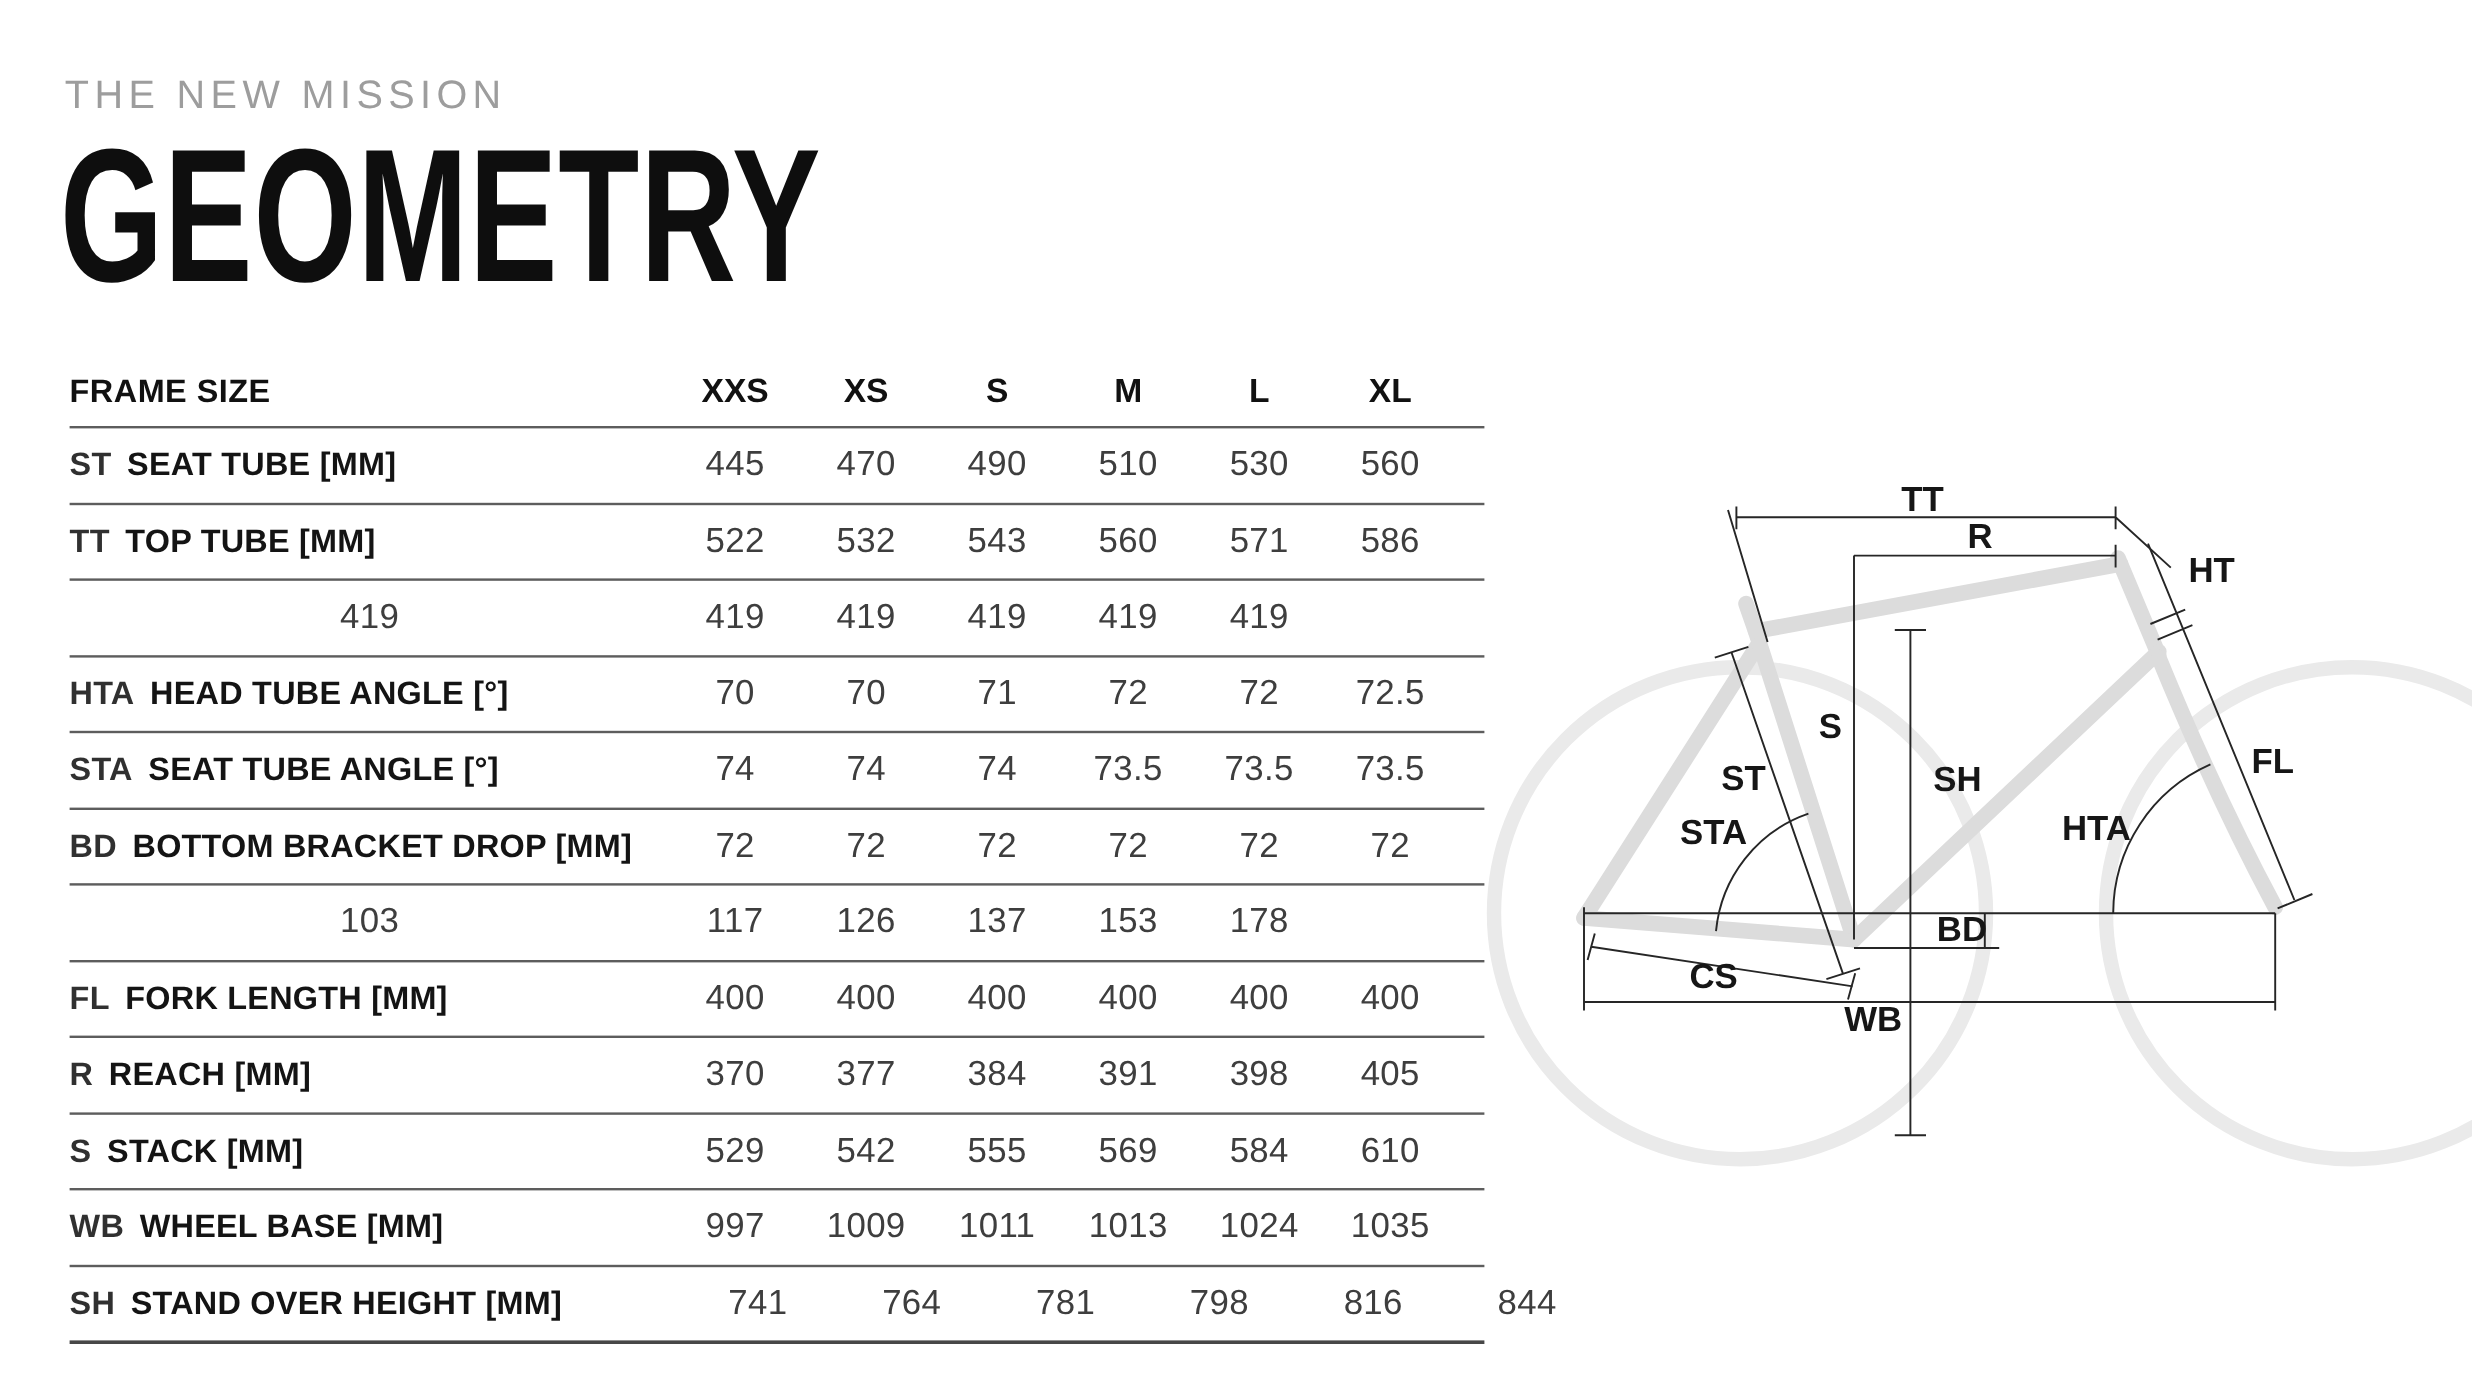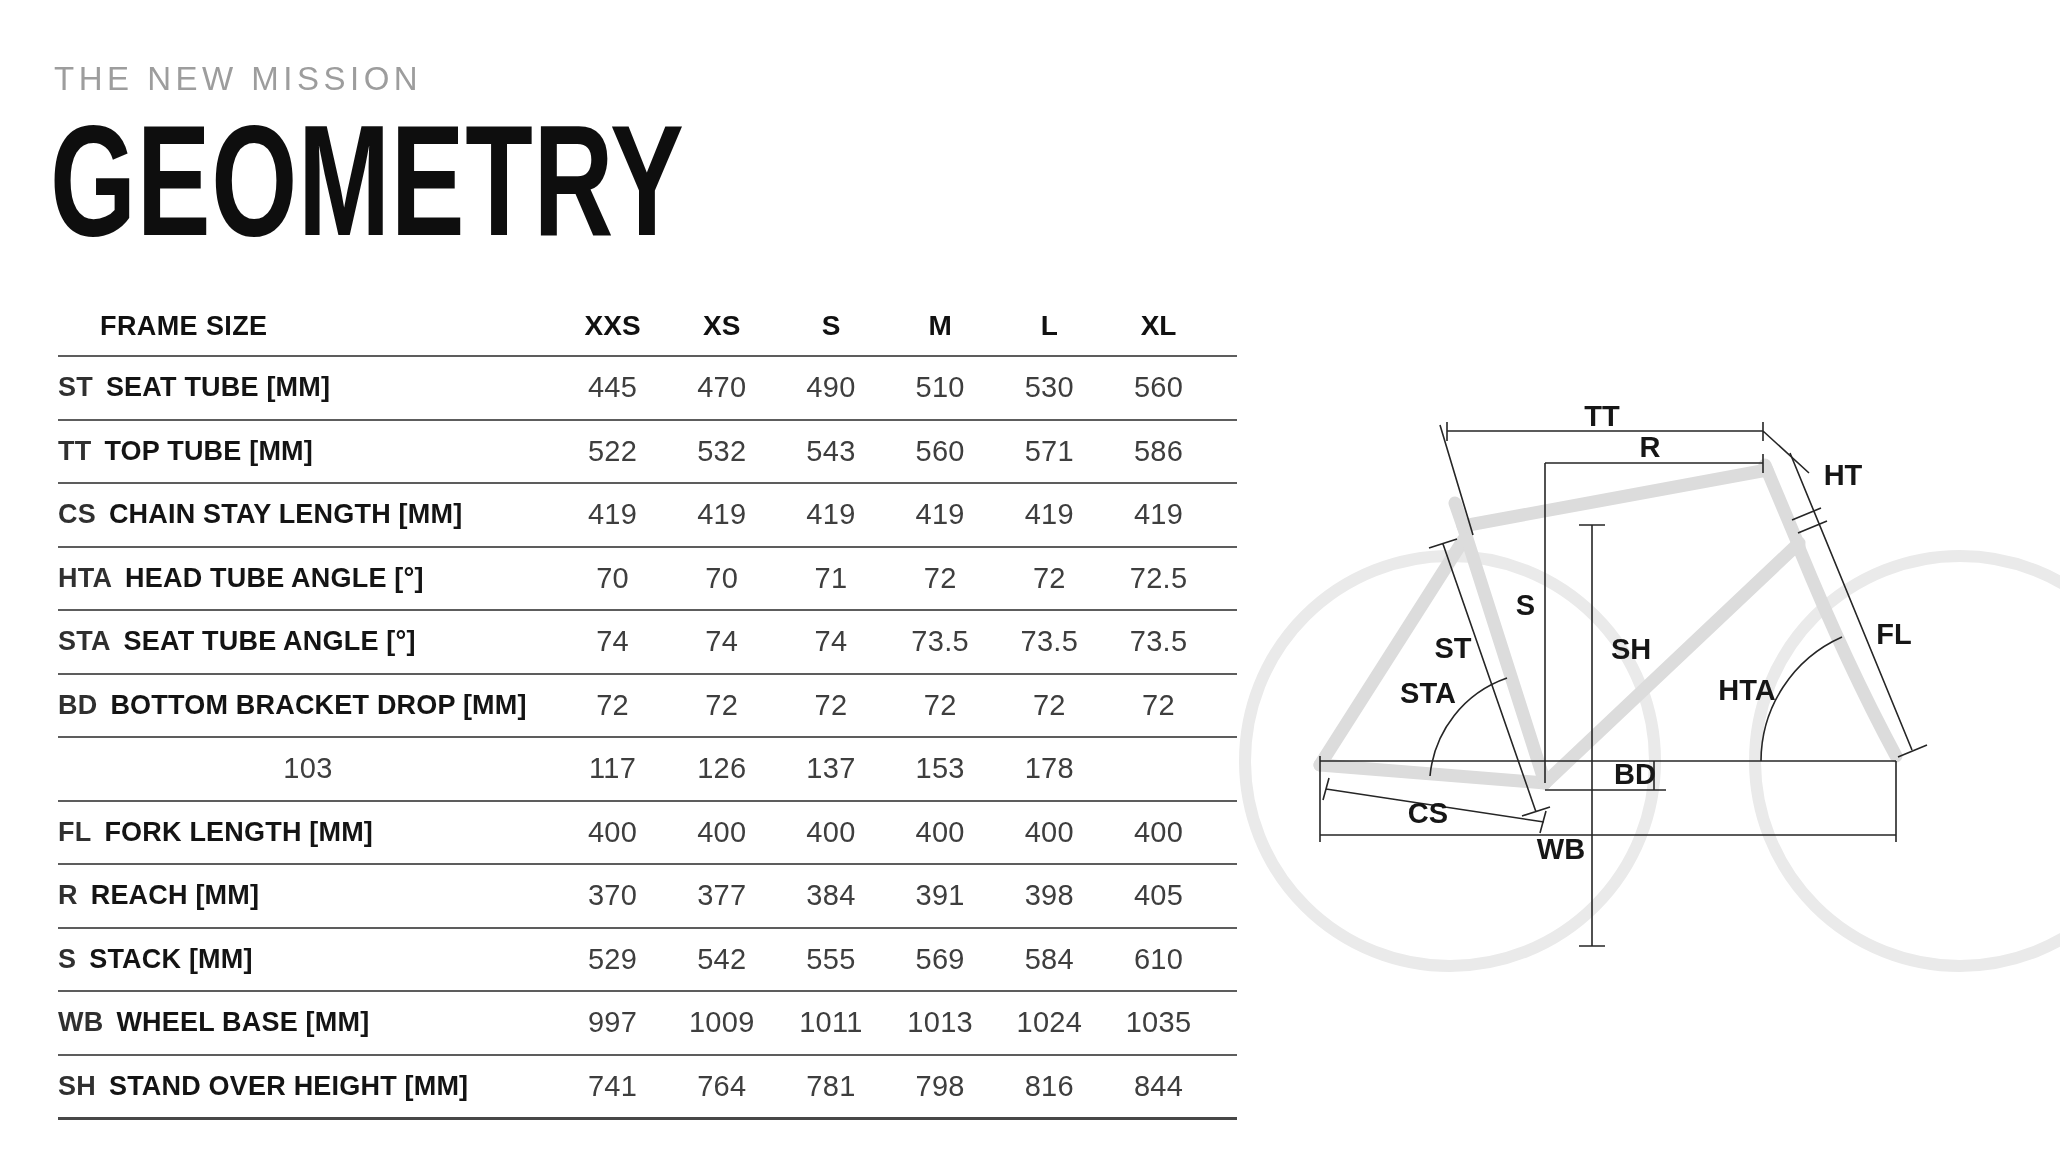--- a/index.html
+++ b/index.html
@@ -25,27 +25,27 @@
     position:absolute;left:58px;top:297px;width:1179px;
   }
   .t-row{
     display:grid;
     grid-template-columns:500px repeat(6,109.2px) 1fr;
     align-items:center;
     height:61.5px;
     border-bottom:2px solid #5d5d5d;
   }
   .t-row.header{height:58px;}
-  .t-row:last-child{border-bottom:3px solid #474747;}
+  .t-row:last-child{border-bottom:3px solid #474747;gap:19px;}
   .t-label{
     font-size:27px;color:#141414;white-space:nowrap;letter-spacing:0.2px;
   }
   .t-label .abbr{font-weight:700;opacity:.88;margin-right:13px;}
   .t-label .name{font-weight:700;}
-  .t-head-label{font-size:27px;font-weight:700;color:#111;letter-spacing:0.4px;margin-left:42px;}
+  .t-head-label{font-size:27px;font-weight:700;color:#111;letter-spacing:0.4px;}
   .t-size{font-size:28px;font-weight:700;color:#111;text-align:center;}
   .t-val{font-size:29px;font-weight:400;color:#3e3e3e;text-align:center;letter-spacing:0.3px;}
   
   .diagram{position:absolute;left:1090px;top:393px;width:970px;height:625px;}
   .dim{stroke:#262626;stroke-width:1.6;fill:none;}
   .tube{stroke:#dcdcdc;stroke-width:13;fill:none;stroke-linecap:round;}
   .wheel{stroke:#eaeaea;stroke-width:12;fill:none;}
   .dlabel{font-family:"Liberation Sans",sans-serif;font-size:29px;font-weight:700;fill:#161616;}
 </style>
 </head>
@@ -82,23 +82,20 @@
       <span class="abbr">TT</span><span class="name">TOP TUBE [MM]</span>
     </div>
   <div class="t-val">522</div>
       <div class="t-val">532</div>
       <div class="t-val">543</div>
       <div class="t-val">560</div>
       <div class="t-val">571</div>
       <div class="t-val">586</div>
     </div>
     <div class="t-row">
-    <div class="t-label">
-      <span class="abbr">CS</span><span class="name">CHAIN STAY LENGTH [MM]</span>
-    </div>
   <div class="t-val">419</div>
       <div class="t-val">419</div>
       <div class="t-val">419</div>
       <div class="t-val">419</div>
       <div class="t-val">419</div>
       <div class="t-val">419</div>
     </div>
     <div class="t-row">
     <div class="t-label">
       <span class="abbr">HTA</span><span class="name">HEAD TUBE ANGLE [°]</span>

